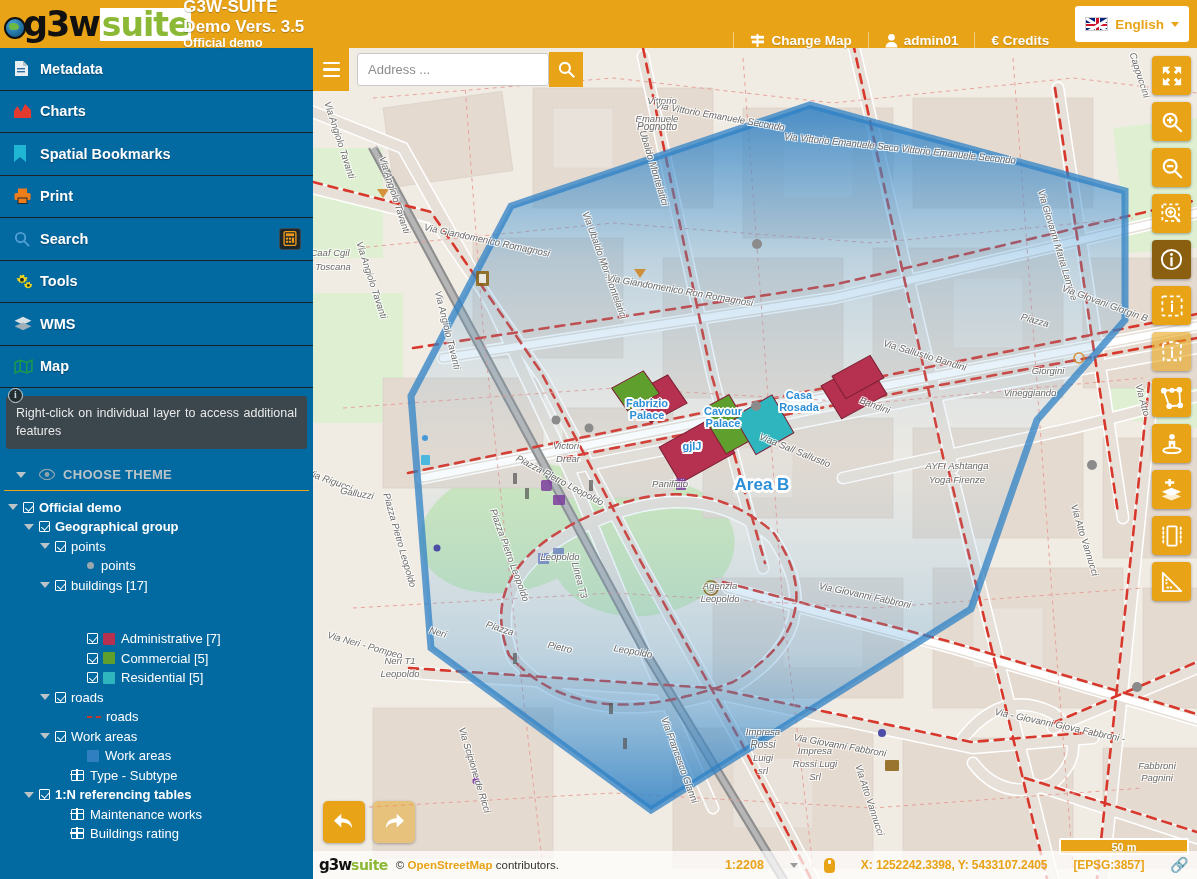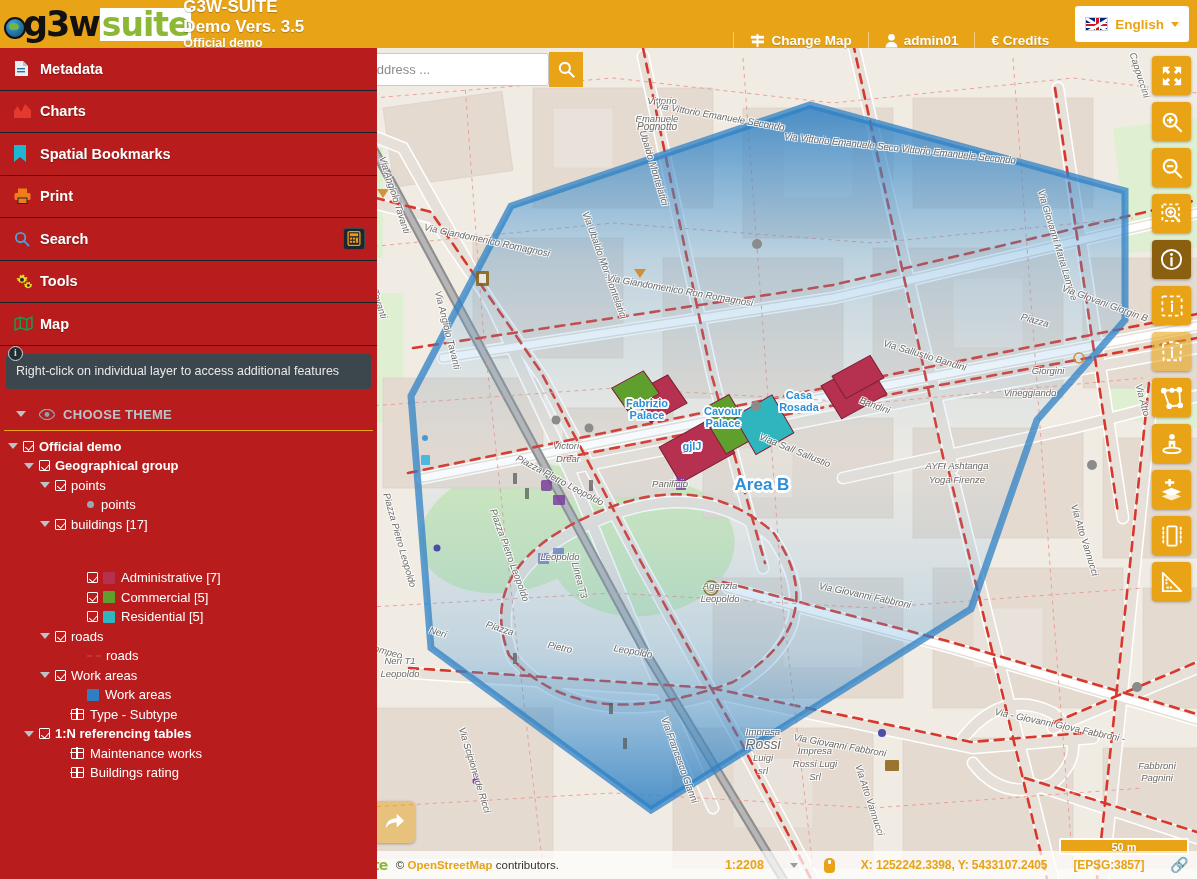--- a/index.html
+++ b/index.html
@@ -72,22 +72,22 @@
     background:#fff; transform: rotate(-31deg);
   }
   .flag-cross-v { position:absolute; left:8.5px; top:0; width:5px; height:14px; background:#fff; }
   .flag-cross-h { position:absolute; left:0; top:4.5px; width:23px; height:5px; background:#fff; }
   .flag-cross-v2{ position:absolute; left:9.7px; top:0; width:2.6px; height:14px; background:#cf142b; }
   .flag-cross-h2{ position:absolute; left:0; top:5.7px; width:23px; height:2.6px; background:#cf142b; }
   .caret-dn { width:0;height:0;border-left:4px solid transparent;border-right:4px solid transparent;border-top:5px solid #e8a317; }
 
   
   .sidebar {
-    position: absolute; top: 48px; left: 0; width: 377px; height: 831px;
-    background: #b91c1c; overflow: hidden; z-index: 30;
+    position: absolute; top: 48px; left: 0; width: 313px; height: 831px;
+    background: #0369a1; overflow: hidden; z-index: 30;
   }
   .menu-item {
     height: 42.5px; display: flex; align-items: center; padding-left: 14px;
     border-bottom: 1px solid #1a2226; color: #fff; cursor: pointer;
     font-size: 14.5px; font-weight: bold; position: relative;
     text-shadow: 0 1px 1px rgba(0,0,0,.35);
   }
   .menu-ic { width: 26px; display:flex; align-items:center; font-size:15px; }
   .menu-badge {
     position: absolute; right: 12px; top: 50%; transform: translateY(-50%);
@@ -346,20 +346,29 @@
             <svg width="18" height="15" viewBox="0 0 19 16">
               <g fill="#f2d91c">
                 <path d="M7 1.2l1.6.5.9-1.3 1.5.8-.3 1.6 1.4 1 1.5-.7.7 1.5-1.2 1.1.3 1.6-1.6.4-.5 1.6-1.6-.4-1.2 1.1-1.2-1.1-1.6.4-.5-1.6-1.6-.4.3-1.6L2.6 5.6l.7-1.5 1.5.7 1.4-1L5.9 2.2 7.4.5z"></path>
                 <circle cx="8.4" cy="6.2" r="2.1" fill="#222d32"></circle>
                 <path d="M14 9l1.2.3.7-1 1.1.6-.2 1.2 1 .8 1.1-.5.5 1.1-.9.8.2 1.2-1.2.3-.4 1.2-1.2-.3-.9.8-.9-.8-1.2.3-.4-1.2-1.2-.3.2-1.2-.9-.8.5-1.1 1.1.5 1-.8-.2-1.2 1.1-.6z"></path>
                 <circle cx="15.2" cy="12.2" r="1.5" fill="#222d32"></circle>
               </g>
             </svg>
           </span>
           <span>Tools</span>
+        </div>
+        <div class="menu-item">
+          <span class="menu-ic">
+            <svg width="18" height="15" viewBox="0 0 19 16">
+              <path d="M9.5 0.8 L18.5 5 L9.5 9.2 L0.5 5Z" fill="#d8e0e4"></path>
+              <path d="M9.5 7 L18.5 11 L9.5 15.2 L0.5 11Z" fill="#9fb0b8"></path>
+            </svg>
+          </span>
+          <span>WMS</span>
         </div>
         <div class="menu-item">
           <span class="menu-ic">
             <svg width="19" height="15" viewBox="0 0 20 16" fill="none" stroke="#1c9a4c" stroke-width="1.6">
               <path d="M1 3.5 L6.5 1.3 L13.5 3.6 L19 1.3 V12.7 L13.5 15 L6.5 12.7 L1 15Z"></path>
               <path d="M6.5 1.3 V12.7 M13.5 3.6 V15"></path>
             </svg>
           </span>
           <span>Map</span>
         </div>
@@ -710,21 +719,21 @@
         <div class="map-label" style="left: 320px; top: 603px; transform: translate(-50%, -50%) rotate(10deg); font-size: 9.5px; color: rgb(108, 108, 108); font-style: italic; text-shadow: rgba(255, 255, 255, 0.9) -1px -1px 0px, rgba(255, 255, 255, 0.9) 1px -1px 0px, rgba(255, 255, 255, 0.9) -1px 1px 0px, rgba(255, 255, 255, 0.9) 1px 1px 0px;">Leopoldo</div>
         <div class="map-label" style="left: 52px; top: 597px; transform: translate(-50%, -50%) rotate(16deg); font-size: 9.5px; color: rgb(108, 108, 108); font-style: italic; text-shadow: rgba(255, 255, 255, 0.9) -1px -1px 0px, rgba(255, 255, 255, 0.9) 1px -1px 0px, rgba(255, 255, 255, 0.9) -1px 1px 0px, rgba(255, 255, 255, 0.9) 1px 1px 0px;">Via Neri - Pompeo</div>
         <div class="map-label" style="left: 87px; top: 612px; transform: translate(-50%, -50%) rotate(0deg); font-size: 9.5px; color: rgb(108, 108, 108); font-style: italic; text-shadow: rgba(255, 255, 255, 0.9) -1px -1px 0px, rgba(255, 255, 255, 0.9) 1px -1px 0px, rgba(255, 255, 255, 0.9) -1px 1px 0px, rgba(255, 255, 255, 0.9) 1px 1px 0px;">Neri T1</div>
         <div class="map-label" style="left: 87px; top: 625px; transform: translate(-50%, -50%) rotate(0deg); font-size: 9.5px; color: rgb(108, 108, 108); font-style: italic; text-shadow: rgba(255, 255, 255, 0.9) -1px -1px 0px, rgba(255, 255, 255, 0.9) 1px -1px 0px, rgba(255, 255, 255, 0.9) -1px 1px 0px, rgba(255, 255, 255, 0.9) 1px 1px 0px;">Leopoldo</div>
         <div class="map-label" style="left: 17px; top: 432px; transform: translate(-50%, -50%) rotate(20deg); font-size: 9.5px; color: rgb(108, 108, 108); font-style: italic; text-shadow: rgba(255, 255, 255, 0.9) -1px -1px 0px, rgba(255, 255, 255, 0.9) 1px -1px 0px, rgba(255, 255, 255, 0.9) -1px 1px 0px, rgba(255, 255, 255, 0.9) 1px 1px 0px;">Via Rigucci</div>
         <div class="map-label" style="left: 44px; top: 445px; transform: translate(-50%, -50%) rotate(10deg); font-size: 9.5px; color: rgb(108, 108, 108); font-style: italic; text-shadow: rgba(255, 255, 255, 0.9) -1px -1px 0px, rgba(255, 255, 255, 0.9) 1px -1px 0px, rgba(255, 255, 255, 0.9) -1px 1px 0px, rgba(255, 255, 255, 0.9) 1px 1px 0px;">Galluzzi</div>
         <div class="map-label" style="left: 162px; top: 722px; transform: translate(-50%, -50%) rotate(73deg); font-size: 9.5px; color: rgb(108, 108, 108); font-style: italic; text-shadow: rgba(255, 255, 255, 0.9) -1px -1px 0px, rgba(255, 255, 255, 0.9) 1px -1px 0px, rgba(255, 255, 255, 0.9) -1px 1px 0px, rgba(255, 255, 255, 0.9) 1px 1px 0px;">Via Scipione de Ricci</div>
         <div class="map-label" style="left: 367px; top: 712px; transform: translate(-50%, -50%) rotate(70deg); font-size: 9.5px; color: rgb(108, 108, 108); font-style: italic; text-shadow: rgba(255, 255, 255, 0.9) -1px -1px 0px, rgba(255, 255, 255, 0.9) 1px -1px 0px, rgba(255, 255, 255, 0.9) -1px 1px 0px, rgba(255, 255, 255, 0.9) 1px 1px 0px;">Via Francesco Gianni</div>
         <div class="map-label" style="left: 557px; top: 752px; transform: translate(-50%, -50%) rotate(72deg); font-size: 9.5px; color: rgb(108, 108, 108); font-style: italic; text-shadow: rgba(255, 255, 255, 0.9) -1px -1px 0px, rgba(255, 255, 255, 0.9) 1px -1px 0px, rgba(255, 255, 255, 0.9) -1px 1px 0px, rgba(255, 255, 255, 0.9) 1px 1px 0px;">Via Atto Vannucci</div>
         <div class="map-label" style="left: 450px; top: 683px; transform: translate(-50%, -50%) rotate(0deg); font-size: 9.5px; color: rgb(108, 108, 108); font-style: italic; text-shadow: rgba(255, 255, 255, 0.9) -1px -1px 0px, rgba(255, 255, 255, 0.9) 1px -1px 0px, rgba(255, 255, 255, 0.9) -1px 1px 0px, rgba(255, 255, 255, 0.9) 1px 1px 0px;">Impresa</div>
-        <div class="map-label" style="left: 450px; top: 696px; transform: translate(-50%, -50%) rotate(0deg); font-size: 14px; color: rgb(108, 108, 108); font-style: italic; text-shadow: rgba(255, 255, 255, 0.9) -1px -1px 0px, rgba(255, 255, 255, 0.9) 1px -1px 0px, rgba(255, 255, 255, 0.9) -1px 1px 0px, rgba(255, 255, 255, 0.9) 1px 1px 0px;">Rossi</div>
+        <div class="map-label" style="left: 450px; top: 696px; transform: translate(-50%, -50%) rotate(0deg); font-size: 10px; color: rgb(108, 108, 108); font-style: italic; text-shadow: rgba(255, 255, 255, 0.9) -1px -1px 0px, rgba(255, 255, 255, 0.9) 1px -1px 0px, rgba(255, 255, 255, 0.9) -1px 1px 0px, rgba(255, 255, 255, 0.9) 1px 1px 0px;">Rossi</div>
         <div class="map-label" style="left: 450px; top: 709px; transform: translate(-50%, -50%) rotate(0deg); font-size: 9.5px; color: rgb(108, 108, 108); font-style: italic; text-shadow: rgba(255, 255, 255, 0.9) -1px -1px 0px, rgba(255, 255, 255, 0.9) 1px -1px 0px, rgba(255, 255, 255, 0.9) -1px 1px 0px, rgba(255, 255, 255, 0.9) 1px 1px 0px;">Luigi</div>
         <div class="map-label" style="left: 450px; top: 722px; transform: translate(-50%, -50%) rotate(0deg); font-size: 9.5px; color: rgb(108, 108, 108); font-style: italic; text-shadow: rgba(255, 255, 255, 0.9) -1px -1px 0px, rgba(255, 255, 255, 0.9) 1px -1px 0px, rgba(255, 255, 255, 0.9) -1px 1px 0px, rgba(255, 255, 255, 0.9) 1px 1px 0px;">srl</div>
         <div class="map-label" style="left: 502px; top: 702px; transform: translate(-50%, -50%) rotate(0deg); font-size: 9.5px; color: rgb(108, 108, 108); font-style: italic; text-shadow: rgba(255, 255, 255, 0.9) -1px -1px 0px, rgba(255, 255, 255, 0.9) 1px -1px 0px, rgba(255, 255, 255, 0.9) -1px 1px 0px, rgba(255, 255, 255, 0.9) 1px 1px 0px;">Impresa</div>
         <div class="map-label" style="left: 502px; top: 715px; transform: translate(-50%, -50%) rotate(0deg); font-size: 9.5px; color: rgb(108, 108, 108); font-style: italic; text-shadow: rgba(255, 255, 255, 0.9) -1px -1px 0px, rgba(255, 255, 255, 0.9) 1px -1px 0px, rgba(255, 255, 255, 0.9) -1px 1px 0px, rgba(255, 255, 255, 0.9) 1px 1px 0px;">Rossi Lugi</div>
         <div class="map-label" style="left: 502px; top: 728px; transform: translate(-50%, -50%) rotate(0deg); font-size: 9.5px; color: rgb(108, 108, 108); font-style: italic; text-shadow: rgba(255, 255, 255, 0.9) -1px -1px 0px, rgba(255, 255, 255, 0.9) 1px -1px 0px, rgba(255, 255, 255, 0.9) -1px 1px 0px, rgba(255, 255, 255, 0.9) 1px 1px 0px;">Srl</div>
         <div class="map-label" style="left: 827px; top: 27px; transform: translate(-50%, -50%) rotate(72deg); font-size: 9.5px; color: rgb(108, 108, 108); font-style: italic; text-shadow: rgba(255, 255, 255, 0.9) -1px -1px 0px, rgba(255, 255, 255, 0.9) 1px -1px 0px, rgba(255, 255, 255, 0.9) -1px 1px 0px, rgba(255, 255, 255, 0.9) 1px 1px 0px;">Cappuccini</div>
       </div>
     <div id="feature-labels">
         <div class="map-label feat-label" style="left: 334px; top: 362px; transform: translate(-50%, -50%);">
           <div>Fabrizio</div>

